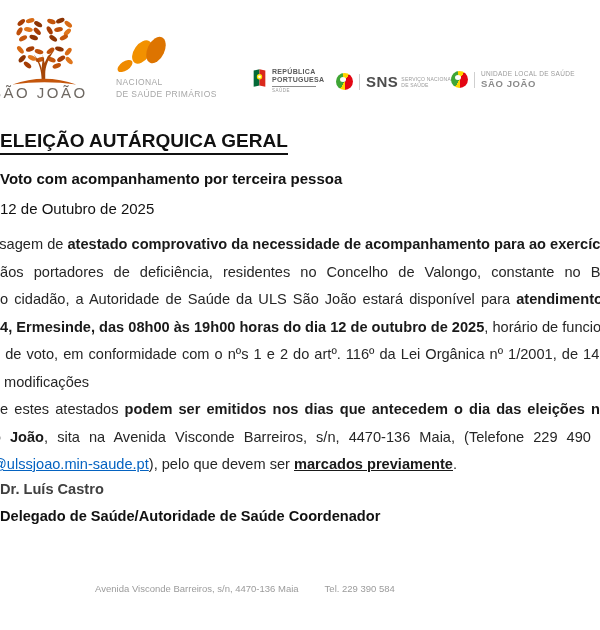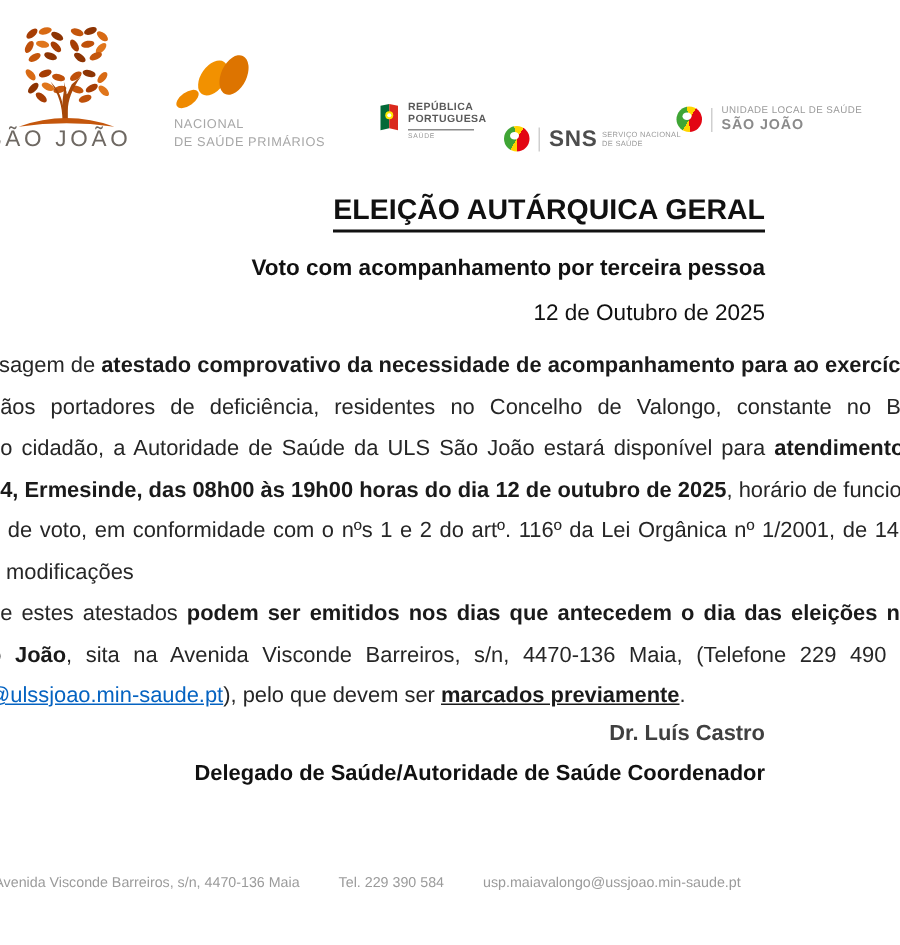--- a/index.html
+++ b/index.html
@@ -25,40 +25,40 @@
     left: 116px; top: 76px;
     font-size: 8.5px; line-height: 12px; letter-spacing: .4px;
     color: #a7a7a7; white-space: nowrap;
   }
   .gov-block { display: flex; align-items: flex-start; }
   .republica { left: 252px; top: 68px; }
   .republica .txt { margin-left: 5px; }
   .republica .nm { font-size: 7px; font-weight: bold; color: #5a5a5a; line-height: 8px; letter-spacing: .3px; }
   .republica .rule { width: 44px; height: 1px; background: #8a8a8a; margin: 2px 0 1px; }
   .republica .sub { font-size: 4.5px; color: #9a9a9a; letter-spacing: .5px; }
-  .sns { left: 336px; top: 84px; display: flex; align-items: center; }
+  .sns { left: 336px; top: 73px; display: flex; align-items: center; }
   .circle-icon {
     width: 17px; height: 17px; border-radius: 50%;
     background: conic-gradient(from 10deg, #ffd500 0 22deg, #e30613 22deg 168deg,
                 #ffd500 168deg 200deg, #3fa535 200deg 338deg, #ffd500 338deg 360deg);
     position: relative; flex: 0 0 auto;
   }
   .circle-icon::after {
     content: ""; position: absolute; left: 4px; top: 4px;
     width: 6px; height: 5px; border-radius: 50%; background: #fff;
   }
   .vdiv { width: 1px; height: 16px; background: #cfcfcf; margin: 0 6px; }
   .sns-abbr { font-size: 15px; font-weight: bold; color: #4d4d4d; letter-spacing: .5px; }
   .sns-small { font-size: 5px; line-height: 6px; color: #9a9a9a; margin-left: 3px; letter-spacing: .2px; }
   .uls { left: 451px; top: 70px; display: flex; align-items: center; }
   .uls-l1 { font-size: 6.5px; color: #9a9a9a; letter-spacing: .3px; line-height: 8px; }
   .uls-l2 { font-size: 9.5px; font-weight: bold; color: #8a8a8a; letter-spacing: .6px; line-height: 11px; }
 
   
-  .cwrap { left: 0; width: 510px; text-align: right; white-space: nowrap; }
+  .cwrap { left: 0; width: 510px; text-align: left; white-space: nowrap; }
   .doc-title {
     top: 130px; font-size: 19px; font-weight: bold; color: #111;
   }
   .doc-title span { border-bottom: 2.5px solid #111; padding-bottom: 2px; }
   .doc-subtitle { top: 170px; font-size: 15px; font-weight: bold; color: #111; }
   .doc-date { top: 200px; font-size: 15px; font-weight: normal; color: #111; }
 
   
   .bl {
     position: absolute; left: -8px; white-space: nowrap;
@@ -191,14 +191,13 @@
 <div class="bl l7"><span>ue estes atestados </span><b>podem ser emitidos nos dias que antecedem o dia das eleições na Unidade</b></div>
 <div class="bl l8"><b>o João</b><span>, sita na Avenida Visconde Barreiros, s/n, 4470-136 Maia, (Telefone 229 490 584; em</span></div>
 <div class="bl l9"><a class="email-link">@ulssjoao.min-saude.pt</a><span>), pelo que devem ser </span><b class="bu">marcados previamente</b><span>.</span></div>
 
 <div class="abs cwrap sig-name">Dr. Luís Castro</div>
 <div class="abs cwrap sig-role">Delegado de Saúde/Autoridade de Saúde Coordenador</div>
 
 <div class="abs footer">
   <span>Avenida Visconde Barreiros, s/n, 4470-136 Maia</span>
   <span>Tel. 229 390 584</span>
-  <span>usp.maiavalongo@ussjoao.min-saude.pt</span>
 </div>
 
 </body></html>

